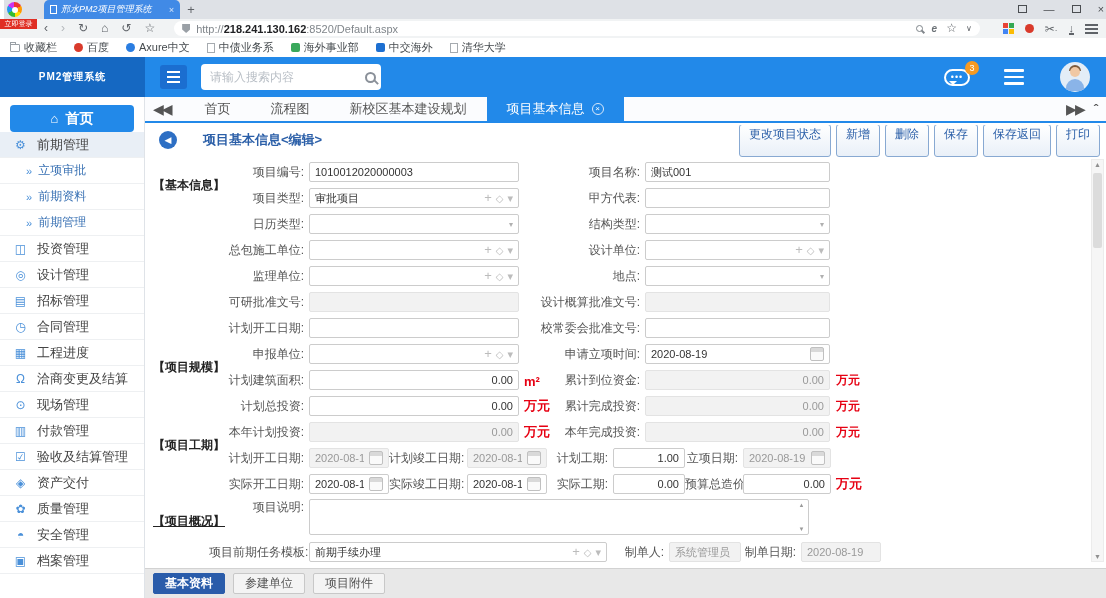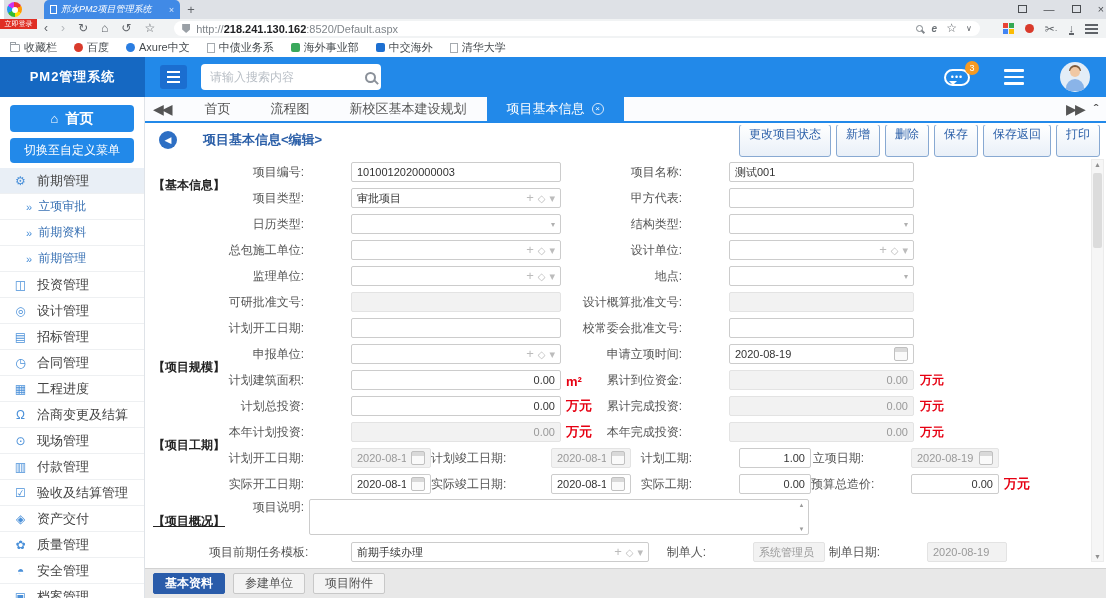--- a/index.html
+++ b/index.html
@@ -46,21 +46,21 @@
   .ic-folder { width:10px; height:8px; border:1px solid #9aa0a6; border-radius:1px; position:relative; }
   .ic-folder:before { content:""; position:absolute; left:-1px; top:-3px; width:4px; height:2px; border:1px solid #9aa0a6; border-bottom:none; }
   .ic-red { width:9px; height:9px; border-radius:50%; background:#d93a2b; }
   .ic-blue { width:9px; height:9px; border-radius:50%; background:#2a7de1; }
   .ic-page { width:8px; height:10px; border:1px solid #a6abb0; background:#fff; }
   .ic-green { width:9px; height:9px; border-radius:2px; background:#3aa85c; }
   .ic-bluesq { width:9px; height:9px; border-radius:2px; background:#1d6fd1; }
 
   
   .appheader { position:absolute; left:0; top:57px; width:1106px; height:40px; background:#2289e9; display:flex; align-items:center; }
-  .brand { width:145px; height:40px; background:#1568c2; color:#fff; font-size:13px; font-weight:bold; line-height:40px; text-align:center; letter-spacing:1px; flex:none; }
+  .brand { width:145px; height:40px; background:#1568c2; color:#fff; font-size:10px; font-weight:bold; line-height:40px; text-align:center; letter-spacing:1px; flex:none; }
   .hamb-btn { margin-left:15px; width:27px; height:24px; background:#1b6ed0; border-radius:3px; display:flex; flex-direction:column; justify-content:center; align-items:center; gap:3px; }
   .hamb-btn i { width:13px; height:2px; background:#fff; display:block; }
   .searchbox { margin-left:14px; width:180px; height:26px; background:#fff; border-radius:4px; display:flex; align-items:center; padding:0 9px; }
   .searchbox input { border:none; outline:none; flex:1; font-size:12px; color:#333; font-family:inherit; background:transparent; }
   .searchbox input::placeholder { color:#b9bfc6; }
   .mag-big { width:11px; height:11px; border:2px solid #8a9099; border-radius:50%; position:relative; flex:none; }
   .mag-big:after { content:""; position:absolute; width:2px; height:6px; background:#8a9099; right:-3px; bottom:-4px; transform:rotate(-45deg); }
   .hd-spacer { flex:1; }
   .chat-wrap { position:relative; margin-right:34px; }
   .chat { width:26px; height:17px; border:2px solid #fff; border-radius:9px; position:relative; color:#fff; font-size:9px; line-height:13px; text-align:center; letter-spacing:1px; }
@@ -101,21 +101,21 @@
   .ptitle { margin-left:26px; font-weight:bold; font-size:13px; color:#2b5fa8; }
   .pbtns { margin-left:auto; display:flex; gap:5px; }
   .pbtn { height:33px; line-height:18px; padding:0 9px; border:1px solid #88a9d2; border-radius:3px; background:linear-gradient(#ffffff,#e9f0f8); color:#2b5fa8; font-size:12px; white-space:nowrap; }
 
   .formarea { padding-top:4px; }
   .frow { display:flex; align-items:center; height:26px; padding-left:8px; }
   .frow-ta { height:42px; align-items:flex-start; padding-top:2px; }
   .sec { width:56px; flex:none; font-weight:bold; color:#222; font-size:12px; position:relative; top:-13px; white-space:nowrap; }
   .frow-ta .sec { top:14px;text-decoration:underline; }
   .flabel { width:100px; flex:none; text-align:right; color:#555; padding-right:5px; white-space:nowrap; font-size:12px; }
-  .inp { height:20px; border:1px solid #ccc; border-radius:2px; background:#fff; display:flex; align-items:center; padding:0 5px; font-size:11px; color:#333; flex:none;margin-left:42px; }
+  .inp { height:20px; border:1px solid #ccc; border-radius:2px; background:#fff; display:flex; align-items:center; padding:0 5px; font-size:11px; color:#333; flex:none; }
   .inp.dis { background:#f2f2f2; border-color:#e3e3e3; color:#999; }
   .val { flex:1; overflow:hidden; white-space:nowrap; }
   .val.num { text-align:right; }
   .spico { display:flex; align-items:center; gap:4px; color:#bcbcbc; margin-left:4px; flex:none; }
   .spico .pl { font-size:13px; line-height:12px; }
   .spico .tg { font-size:10px; }
   .caret { color:#b0b0b0; font-size:8px; margin-left:5px; flex:none; }
   .cal { width:14px; height:14px; border:1px solid #c0c0c0; border-radius:2px; background:linear-gradient(#d9d9d9 0 4px,#fafafa 4px); margin-left:5px; flex:none; }
   .mid { width:126px; flex:none; display:flex; align-items:flex-end; }
   .sufl { color:#e60012; font-weight:bold; font-size:13px; padding-left:5px; white-space:nowrap; }
@@ -242,21 +242,20 @@
       <span class="av-head"></span>
       <span class="av-body"></span>
   </div>
 </div>
 
 <div class="sidebar">
   <div class="home-btn">
     <span class="home-ico">⌂</span>
     <span>首页</span>
   </div>
-  <div class="switch-btn">切换至自定义菜单</div>
   <div id="side-menu">
       <div class="side-item active">
         <span class="ic">⚙</span>
         <span>前期管理</span>
       </div>
       <div class="side-sub">
         <span class="arr">»</span>
         <span>立项审批</span>
       </div>
       <div class="side-sub">

